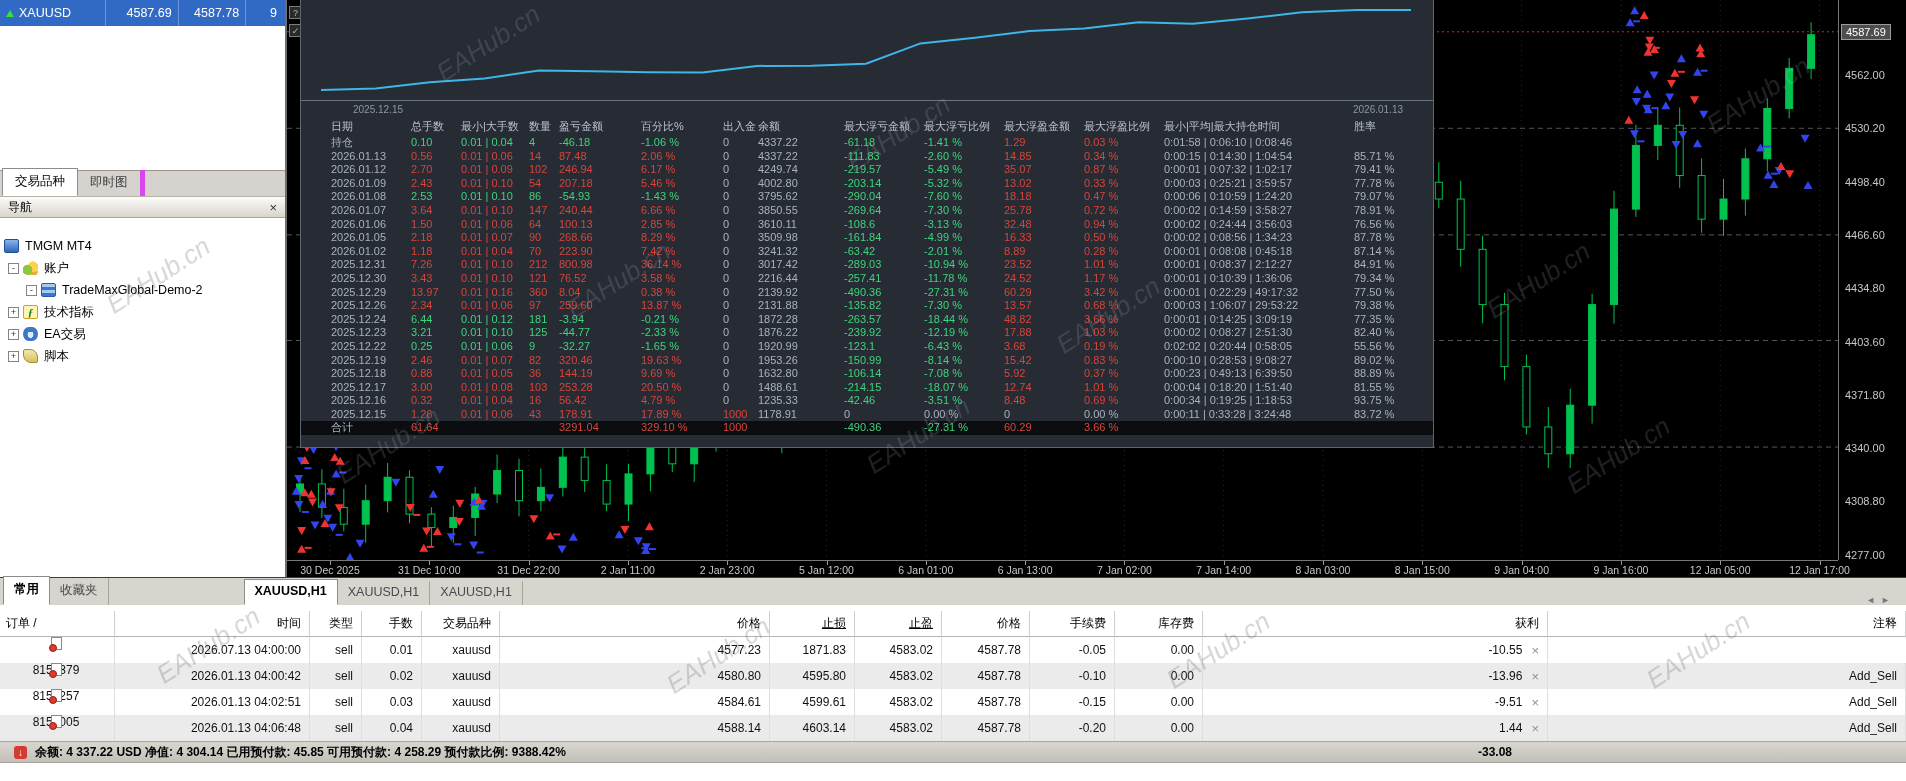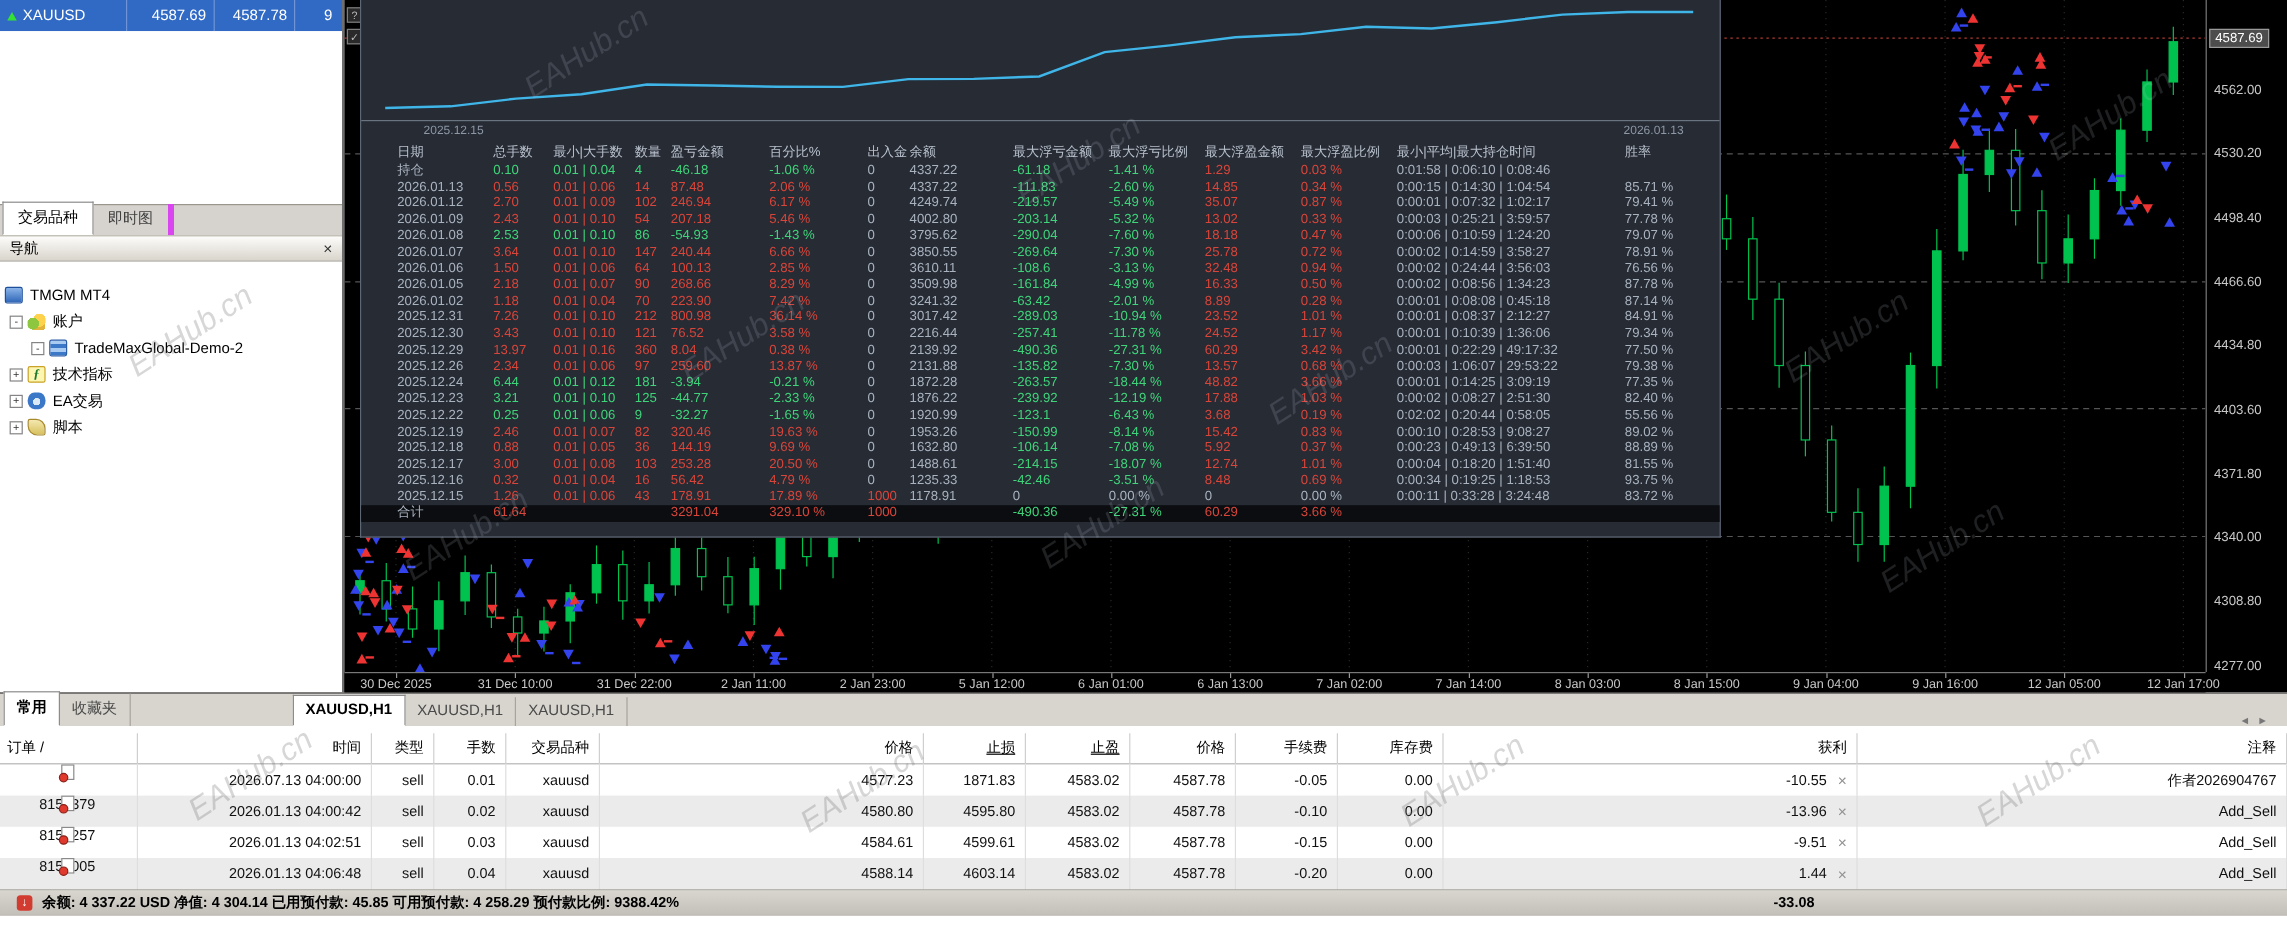--- a/index.html
+++ b/index.html
@@ -971,21 +971,20 @@
           <div>4577.23</div>
           <div>1871.83</div>
           <div>4583.02</div>
           <div>4587.78</div>
           <div>-0.05</div>
           <div>0.00</div>
           <div>
             <span>-10.55</span>
             <span class="close-x">×</span>
           </div>
-          <div>作者2026904767</div>
         </div>
         <div class="orow ogrid">
           <div>
             <span class="doc-icon"></span>
             <span>8154257</span>
           </div>
           <div>2026.01.13 04:00:42</div>
           <div>sell</div>
           <div>0.02</div>
           <div>xauusd</div>

